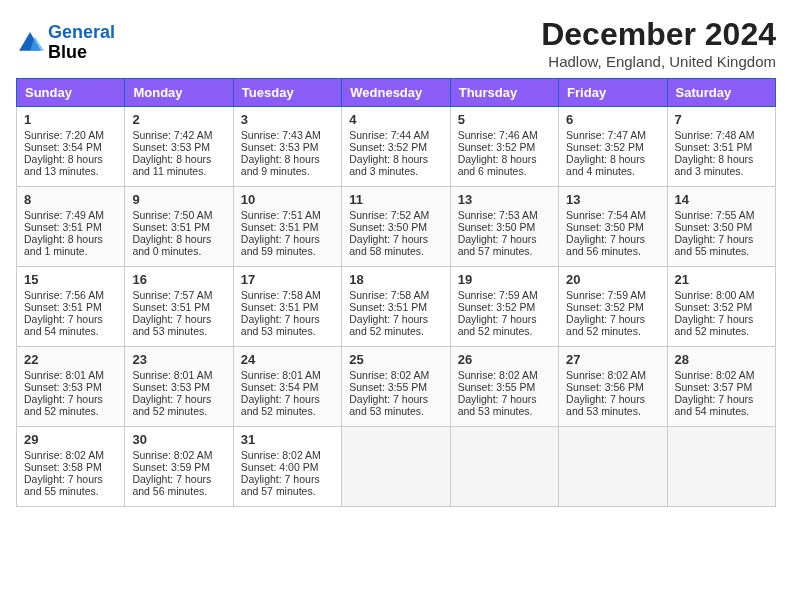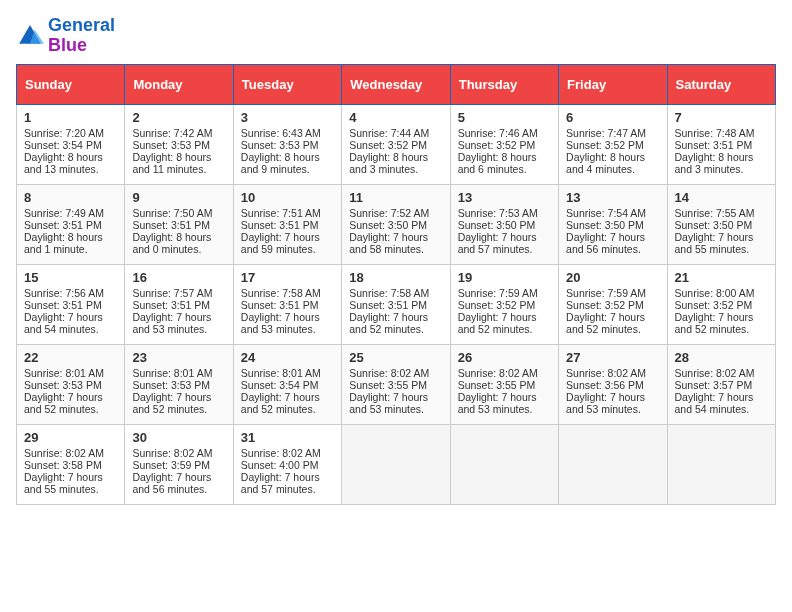--- a/index.html
+++ b/index.html
@@ -43,24 +43,24 @@
     .location {
       font-size: 15px;
       color: #444;
     }
     table {
       width: 100%;
       border-collapse: collapse;
       table-layout: fixed;
     }
     th {
-      background-color: #ef4444;
+      background-color: #8b5cf6;
       color: #fff;
       text-align: left;
-      padding: 12px 8px;
+      padding: 6px 8px;
       font-size: 13px;
       border: 1px solid #1565c0;
     }
     td {
       border: 1px solid #ccc;
       vertical-align: top;
       padding: 5px 7px;
       font-size: 10.5px;
       color: #333;
       height: 80px;
@@ -83,42 +83,46 @@
 <body>
 
 <div class="header">
   <div class="logo">
     <svg class="logo-icon" viewBox="0 0 36 36">
       <polygon points="18,4 32,28 4,28" fill="#1565c0"></polygon>
       <polygon points="24,10 36,28 18,28" fill="#42a5f5" opacity="0.7"></polygon>
     </svg>
     <div class="logo-text">
       <div><span>General</span></div>
-      <div style="color:#a21caf">Blue</div>
+      <div style="color:#000000">Blue</div>
     </div>
+  </div>
+  <div class="title-block">
+    <div class="month-title">December 2024</div>
+    <div class="location">Hadlow, England, United Kingdom</div>
   </div>
 </div>
 
 <table>
   <thead>
     <tr>
       <th>Sunday</th>
       <th>Monday</th>
       <th>Tuesday</th>
       <th>Wednesday</th>
       <th>Thursday</th>
       <th>Friday</th>
       <th>Saturday</th>
     </tr>
   </thead>
   <tbody id="calendar-body">
   <tr>
         <td><span class="day-num">1</span><span>Sunrise: 7:20 AM</span><br><span>Sunset: 3:54 PM</span><br><span>Daylight: 8 hours and 13 minutes.</span></td>
         <td><span class="day-num">2</span><span>Sunrise: 7:42 AM</span><br><span>Sunset: 3:53 PM</span><br><span>Daylight: 8 hours and 11 minutes.</span></td>
-        <td><span class="day-num">3</span><span>Sunrise: 6:43 AM</span><br><span>Sunset: 3:53 PM</span><br><span>Daylight: 8 hours and 9 minutes.</span></td>
+        <td><span class="day-num">3</span><span>Sunrise: 7:43 AM</span><br><span>Sunset: 3:53 PM</span><br><span>Daylight: 8 hours and 9 minutes.</span></td>
         <td><span class="day-num">4</span><span>Sunrise: 7:44 AM</span><br><span>Sunset: 3:52 PM</span><br><span>Daylight: 8 hours and 3 minutes.</span></td>
         <td><span class="day-num">5</span><span>Sunrise: 7:46 AM</span><br><span>Sunset: 3:52 PM</span><br><span>Daylight: 8 hours and 6 minutes.</span></td>
         <td><span class="day-num">6</span><span>Sunrise: 7:47 AM</span><br><span>Sunset: 3:52 PM</span><br><span>Daylight: 8 hours and 4 minutes.</span></td>
         <td><span class="day-num">7</span><span>Sunrise: 7:48 AM</span><br><span>Sunset: 3:51 PM</span><br><span>Daylight: 8 hours and 3 minutes.</span></td>
       </tr>
       <tr>
         <td><span class="day-num">8</span><span>Sunrise: 7:49 AM</span><br><span>Sunset: 3:51 PM</span><br><span>Daylight: 8 hours and 1 minute.</span></td>
         <td><span class="day-num">9</span><span>Sunrise: 7:50 AM</span><br><span>Sunset: 3:51 PM</span><br><span>Daylight: 8 hours and 0 minutes.</span></td>
         <td><span class="day-num">10</span><span>Sunrise: 7:51 AM</span><br><span>Sunset: 3:51 PM</span><br><span>Daylight: 7 hours and 59 minutes.</span></td>
         <td><span class="day-num">11</span><span>Sunrise: 7:52 AM</span><br><span>Sunset: 3:50 PM</span><br><span>Daylight: 7 hours and 58 minutes.</span></td>

